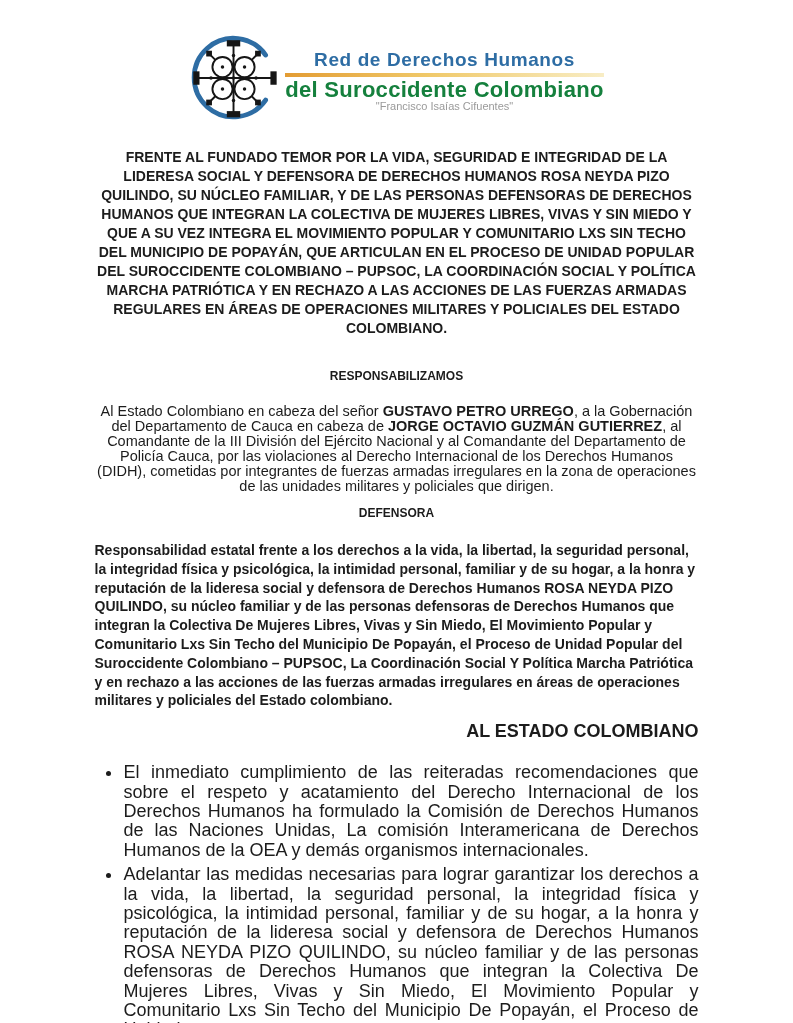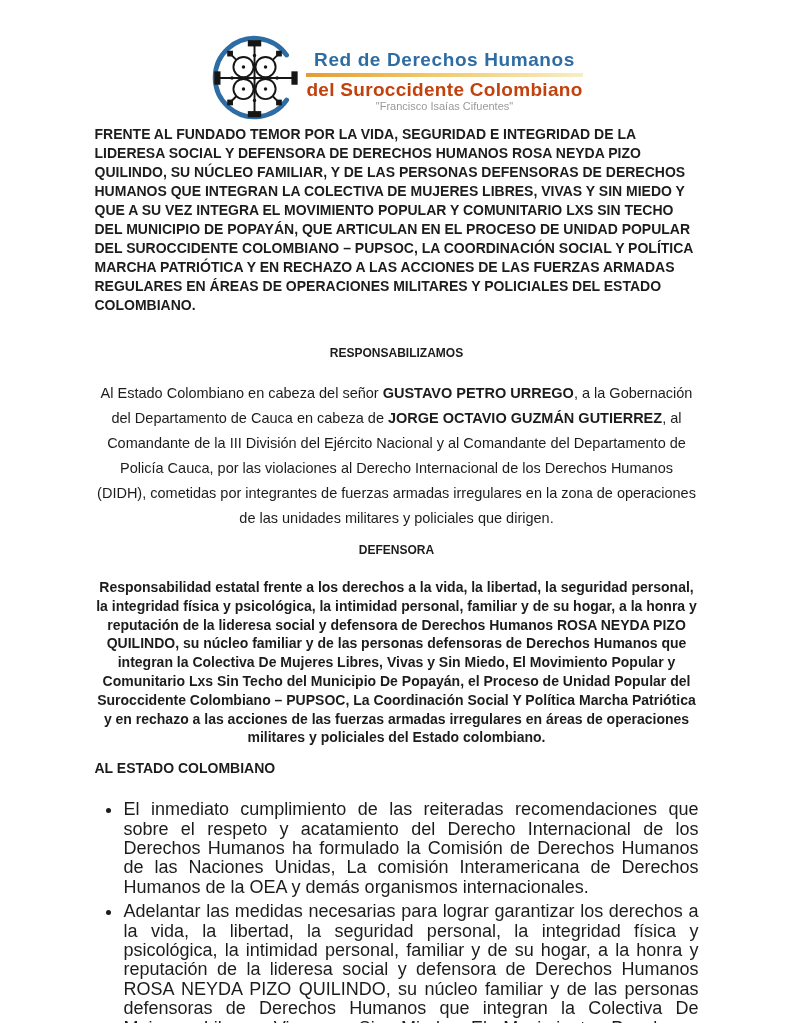--- a/index.html
+++ b/index.html
@@ -22,44 +22,44 @@
   .logo-text{padding-top:16px;text-align:center;}
   .logo-title{
     color:#2e6da4;font-weight:bold;font-size:19px;letter-spacing:.6px;
     white-space:nowrap;line-height:22px;
   }
   .logo-rule{
     height:4px;margin:2px 0 3px 0;
     background:linear-gradient(90deg,#e39c33 0%,#f0c96a 45%,#f8edc5 100%);
   }
   .logo-subtitle{
-    color:#c2410c;font-weight:bold;font-size:19px;letter-spacing:.3px;
+    color:#15803d;font-weight:bold;font-size:22px;letter-spacing:.3px;
     white-space:nowrap;line-height:19px;
   }
   .logo-tagline{color:#9a9a9a;font-size:11px;line-height:14px;}
   
   .doc-title{
-    margin:2px auto 0 auto;
-    text-align:left;font-weight:bold;font-size:14px;line-height:19px;
+    margin:25px auto 0 auto;
+    text-align:center;font-weight:bold;font-size:14px;line-height:19px;
   }
   .h-center{
     text-align:center;font-weight:bold;font-size:12px;line-height:19px;
     margin:29px 0 0 0;
   }
   .h-center.exig{margin-top:10px;}
   .para{
-    text-align:center;font-size:14.5px;line-height:25px;margin:18px 0 0 0;
+    text-align:center;font-size:14.5px;line-height:15px;margin:18px 0 0 0;
   }
   .para b{font-weight:bold;}
   .para-bold{
-    text-align:center;font-weight:bold;font-size:14px;line-height:18.8px;
+    text-align:left;font-weight:bold;font-size:14px;line-height:18.8px;
     margin:18px 0 0 0;
   }
   .h-left{
-    text-align:left;font-weight:bold;font-size:14px;line-height:19px;
+    text-align:right;font-weight:bold;font-size:18px;line-height:19px;
     margin:12px 0 0 0;
   }
   ul.demands{
     margin:22px 0 0 0;padding:0 0 0 28px;list-style:disc;
   }
   ul.demands li{
     text-align:justify;font-size:18px;line-height:19.4px;
     margin:0 0 5px 0;padding-left:1px;
   }
   ul.demands li.clipped{text-align-last:justify;}

